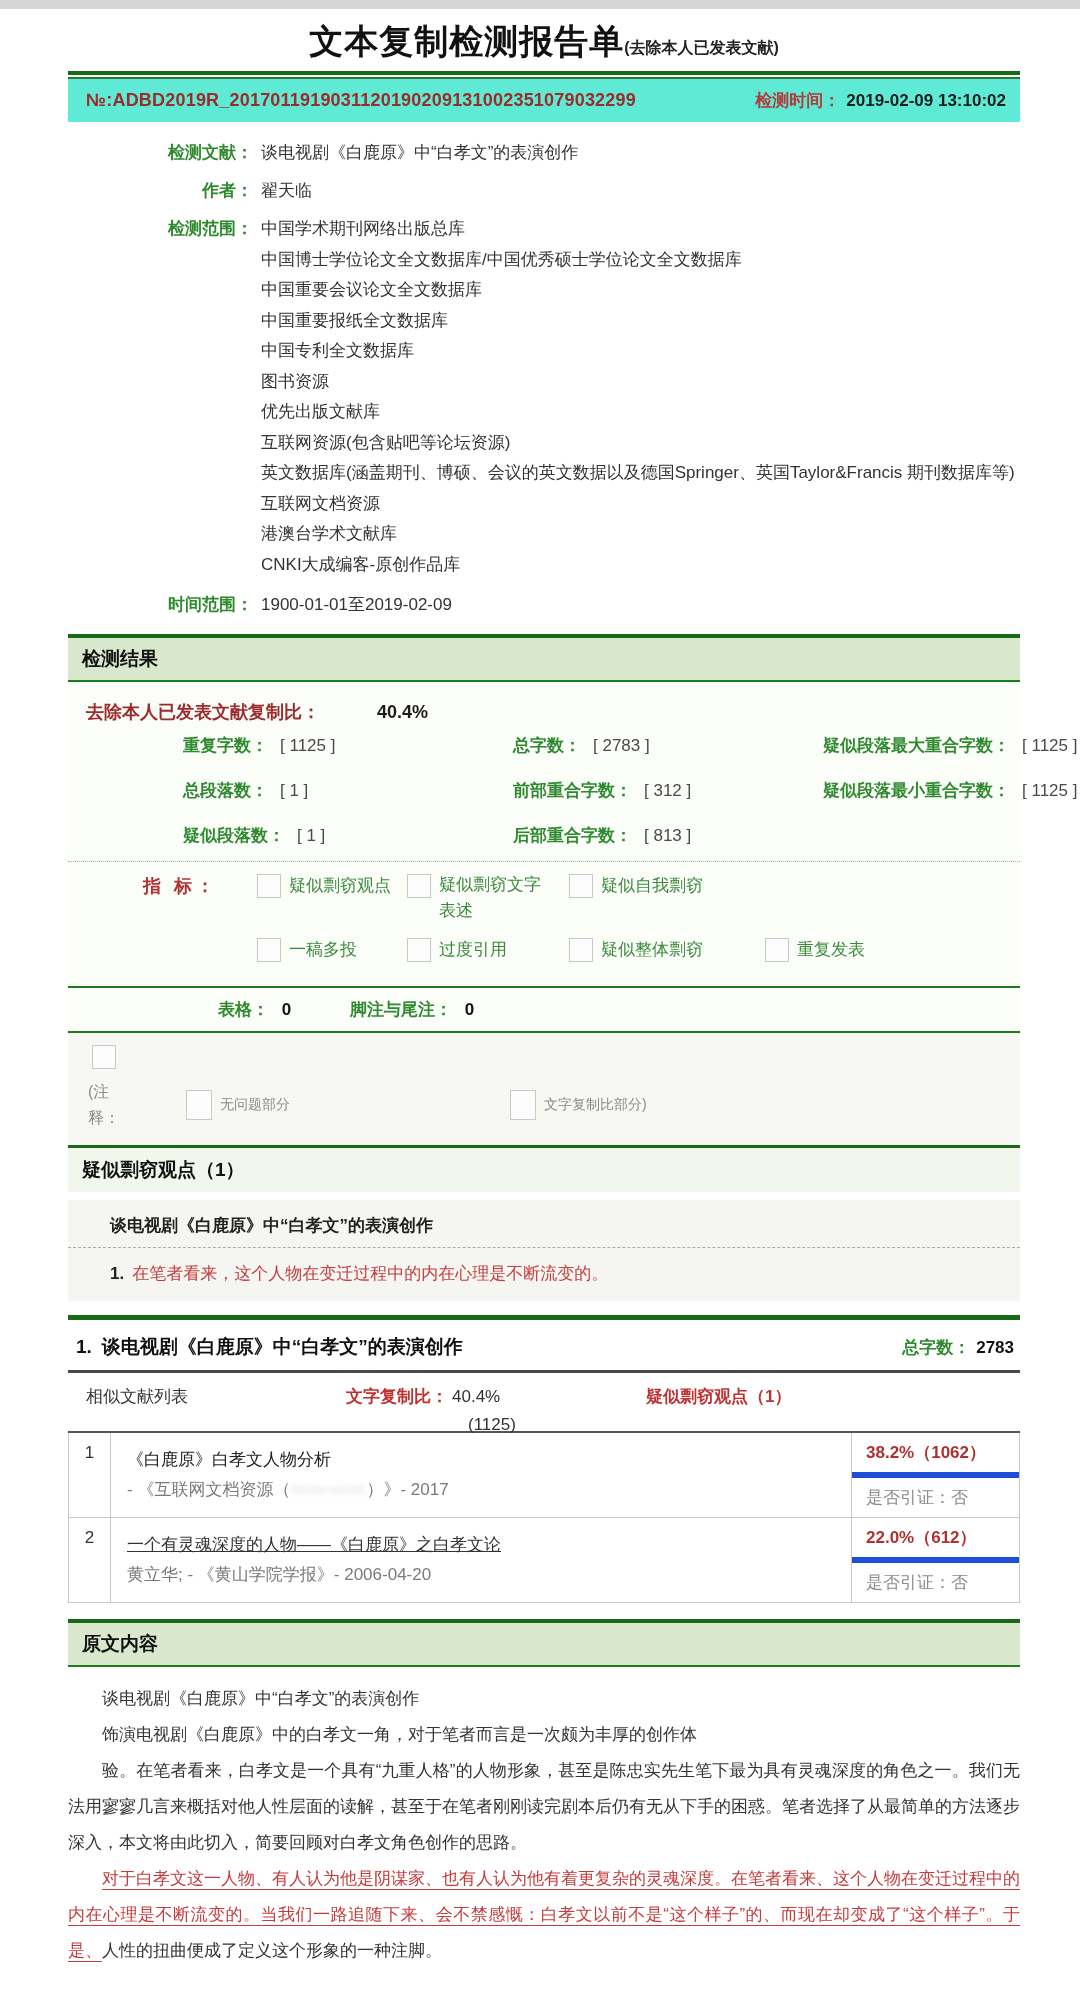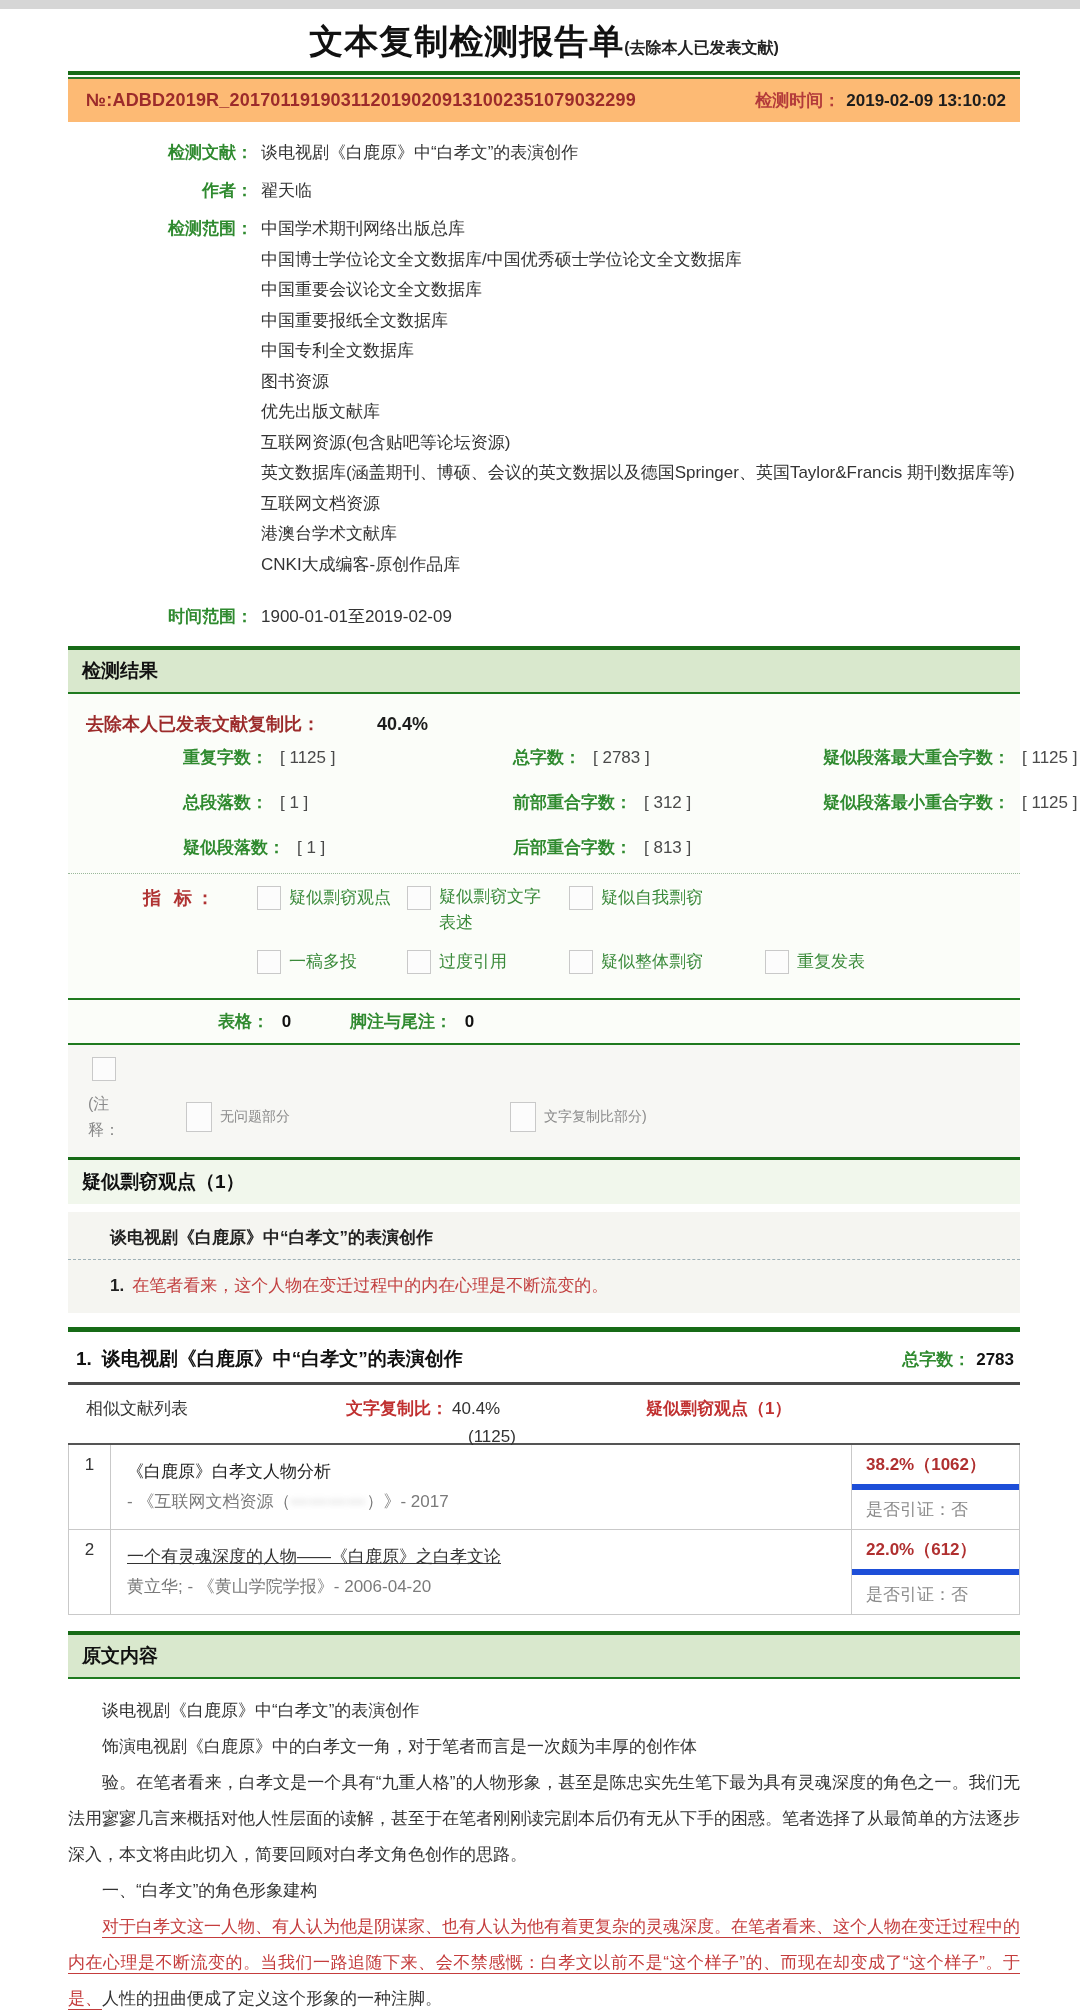--- a/index.html
+++ b/index.html
@@ -13,33 +13,33 @@
   .content { width:952px; margin-left:68px; }
 
   
   .report-title { text-align:center; padding:10px 0 6px 0; }
   .report-title .main { font-size:34px; font-weight:bold; color:#111; letter-spacing:1px; }
   .report-title .sub { font-size:16px; font-weight:bold; color:#222; }
 
   .dbl-line { border-top:4px solid #176b17; border-bottom:2px solid #2a7a2a; height:8px; }
 
   
-  .no-bar { background:#fdba74; display:flex; justify-content:space-between; align-items:center; padding:10px 14px 10px 18px; }
+  .no-bar { background:#5eead4; display:flex; justify-content:space-between; align-items:center; padding:10px 14px 10px 18px; }
   .report-no { color:#9c2b2b; font-weight:bold; font-size:18px; letter-spacing:0.2px; }
   .check-time { font-size:17px; }
   .check-time .lbl { color:#b33a3a; font-weight:bold; }
   .check-time .val { color:#1d1d1d; font-weight:bold; margin-left:6px; }
 
   
   .info { padding:16px 0 6px 0; }
   .info-row { display:flex; margin-bottom:8px; }
   .info-label { width:185px; text-align:right; color:#2f8a2f; font-weight:bold; font-size:17px; flex:none; line-height:30px; }
   .info-value { color:#333; font-size:17px; margin-left:8px; line-height:30px; }
   .scope-list div { line-height:30.5px; }
-  .range-row { margin-top:22px; }
+  .range-row { margin-top:10px; }
 
   
   .band { background:#d9e8cd; border-top:4px solid #176b17; border-bottom:2px solid #1f7a1f; padding:8px 14px; font-size:19px; font-weight:bold; color:#111; }
   .band-light { background:#f1f7ec; border-top:3px solid #176b17; padding:9px 14px; font-size:19px; font-weight:bold; color:#111; }
 
   
   .result-block { background:#fbfdf9; padding:6px 0 0 0; }
   .ratio-row { padding:12px 0 6px 18px; font-size:18px; }
   .ratio-row .lbl { color:#9c2b2b; font-weight:bold; }
   .ratio-row .val { color:#1d1d1d; font-weight:bold; margin-left:52px; }
@@ -316,19 +316,18 @@
       </tr>
     </tbody>
       </table>
 
     <div class="band orig-band">原文内容</div>
 
     <div class="orig-text">
       <p class="para"><span>谈电视剧《白鹿原》中“白孝文”的表演创作</span></p>
       <p class="para"><span>饰演电视剧《白鹿原》中的白孝文一角，对于笔者而言是一次颇为丰厚的创作体</span></p>
       <p class="para"><span>验。在笔者看来，白孝文是一个具有“九重人格”的人物形象，甚至是陈忠实先生笔下最为具有灵魂深度的角色之一。我们无法用寥寥几言来概括对他人性层面的读解，甚至于在笔者刚刚读完剧本后仍有无从下手的困惑。笔者选择了从最简单的方法逐步深入，本文将由此切入，简要回顾对白孝文角色创作的思路。</span></p>
-      <p class="para"><span>一、“白孝文”的角色形象建构</span></p>
       <p class="para"><span class="red">对于白孝文这一人物、有人认为他是阴谋家、也有人认为他有着更复杂的灵魂深度。在笔者看来、这个人物在变迁过程中的内在心理是不断流变的。当我们一路追随下来、会不禁感慨：白孝文以前不是“这个样子”的、而现在却变成了“这个样子”。于是、</span><span>人性的扭曲便成了定义这个形象的一种注脚。</span></p>
 
     </div>
 
   </div>
 </div>
 
 </body></html>

